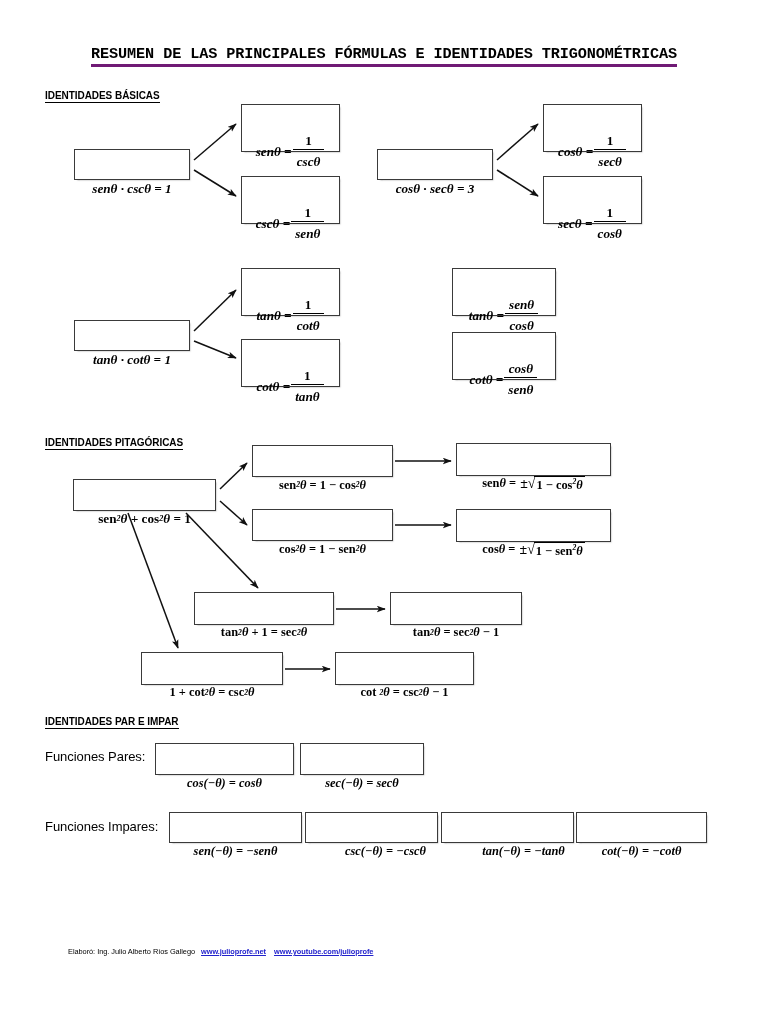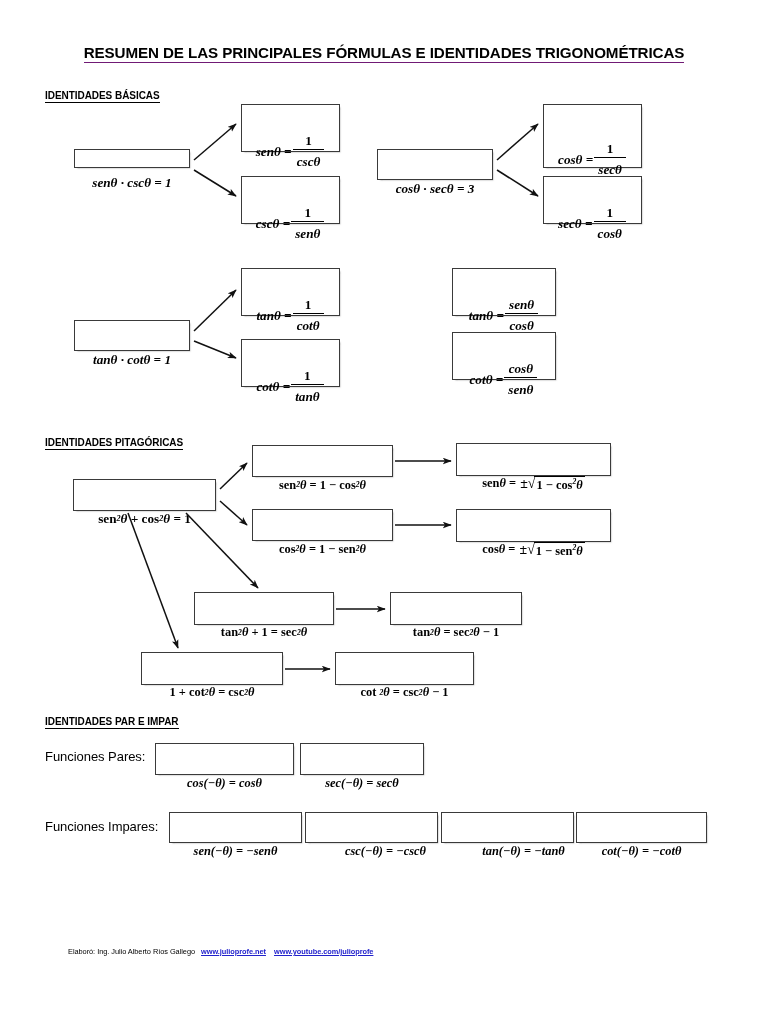--- a/index.html
+++ b/index.html
@@ -21,22 +21,23 @@
     position: absolute;
     left: 0;
     top: 44px;
     width: 768px;
     text-align: center;
     font-size: 15.2px;
     font-weight: bold;
     letter-spacing: -0.1px;
   }
   .doc-title span {
-    border-bottom: 1px solid #701a75;
+    border-bottom: 3px solid #701a75;
     padding-bottom: 1px;
+    font-family: Liberation Mono, monospace;
   }
 
   
   .section-head {
     position: absolute;
     font-size: 10px;
     font-weight: bold;
     letter-spacing: -0.05px;
   }
   .section-head span {
@@ -158,21 +159,21 @@
 <body>
 
 <div class="doc-title">
   <span>RESUMEN DE LAS PRINCIPALES FÓRMULAS E IDENTIDADES TRIGONOMÉTRICAS</span>
 </div>
 
 <div class="section-head" style="left:45px; top:90px;">
   <span>IDENTIDADES BÁSICAS</span>
 </div>
 
-<div class="fbox" style="left:74px; top:149px; width:116px; height:19px;">
+<div class="fbox" style="left:74px; top:149px; width:116px; height:31px;">
   <span class="eq">senθ · cscθ = 1</span>
 </div>
 
 <div class="fbox" style="left:241px; top:104px; width:99px; height:48px;">
   <span class="eq">
     <span>senθ =</span>
     <span class="frac">
       <span class="num">1</span>
       <span class="den it">cscθ</span>
     </span>
@@ -186,21 +187,21 @@
       <span class="num">1</span>
       <span class="den it">senθ</span>
     </span>
   </span>
 </div>
 
 <div class="fbox" style="left:377px; top:149px; width:116px; height:31px;">
   <span class="eq">cosθ · secθ = 3</span>
 </div>
 
-<div class="fbox" style="left:543px; top:104px; width:99px; height:64px;">
+<div class="fbox" style="left:543px; top:104px; width:99px; height:48px;">
   <span class="eq">
     <span>cosθ =</span>
     <span class="frac">
       <span class="num">1</span>
       <span class="den it">secθ</span>
     </span>
   </span>
 </div>
 
 <div class="fbox" style="left:543px; top:176px; width:99px; height:48px;">

